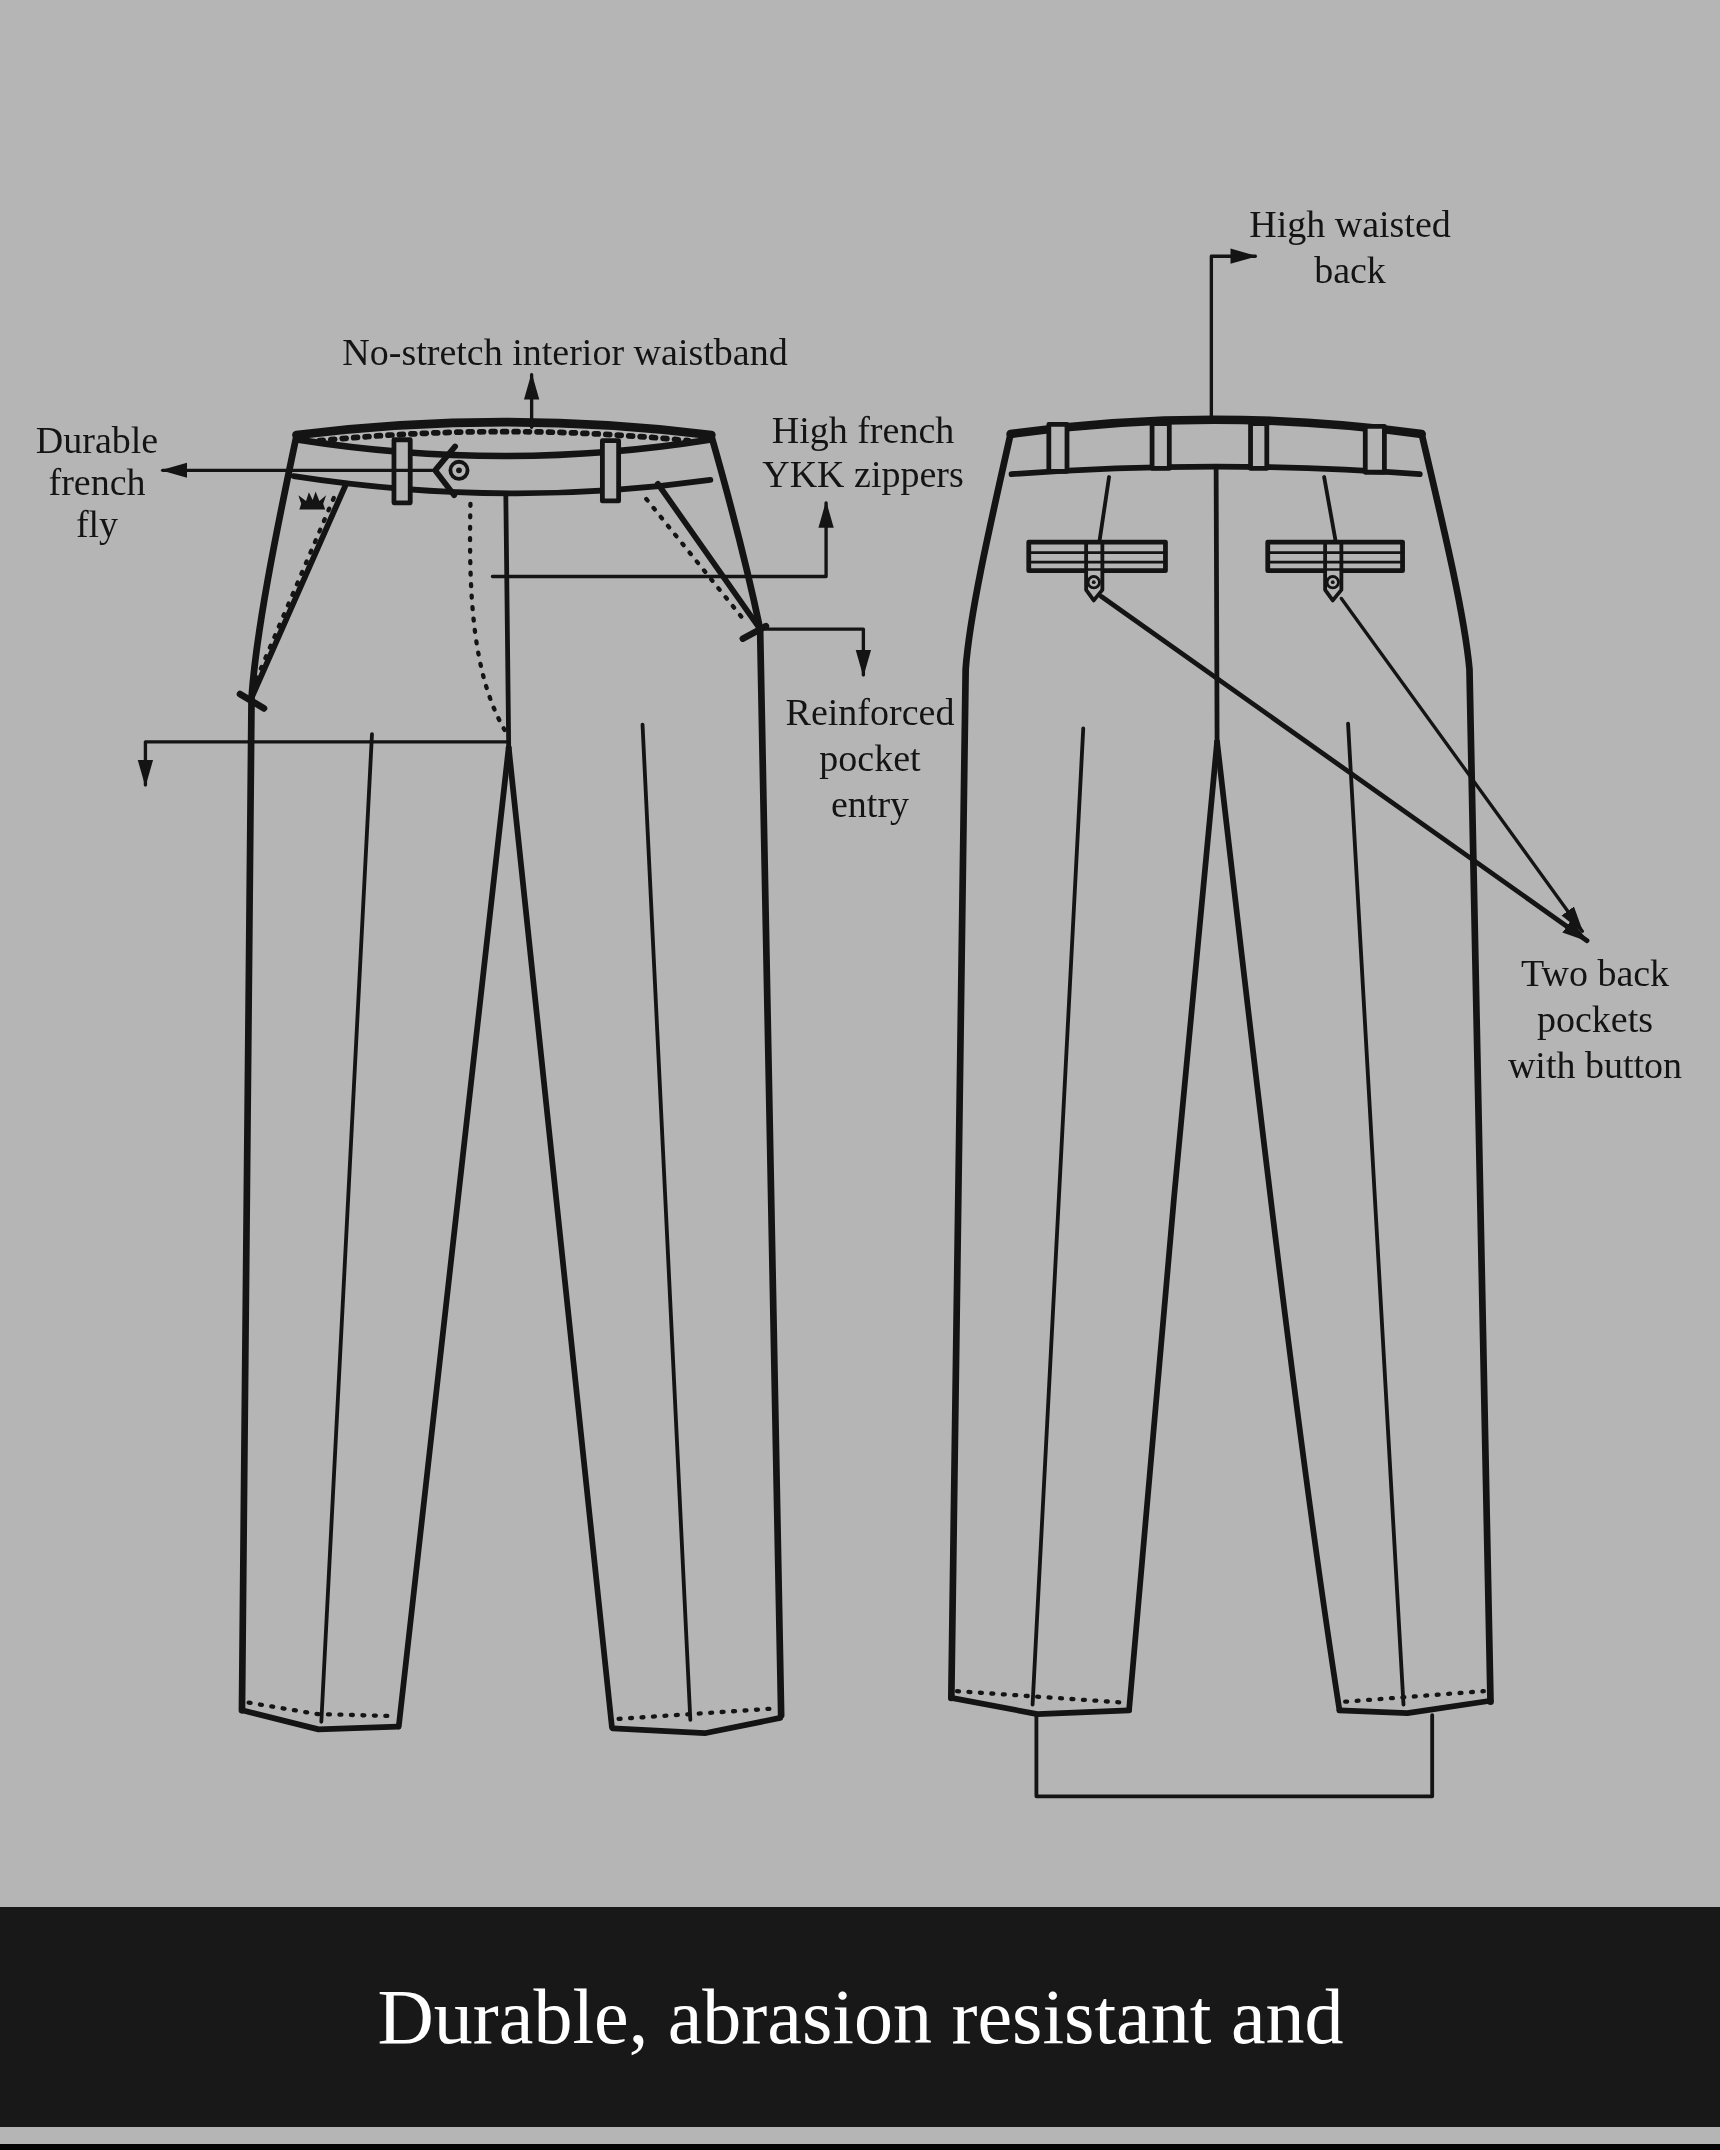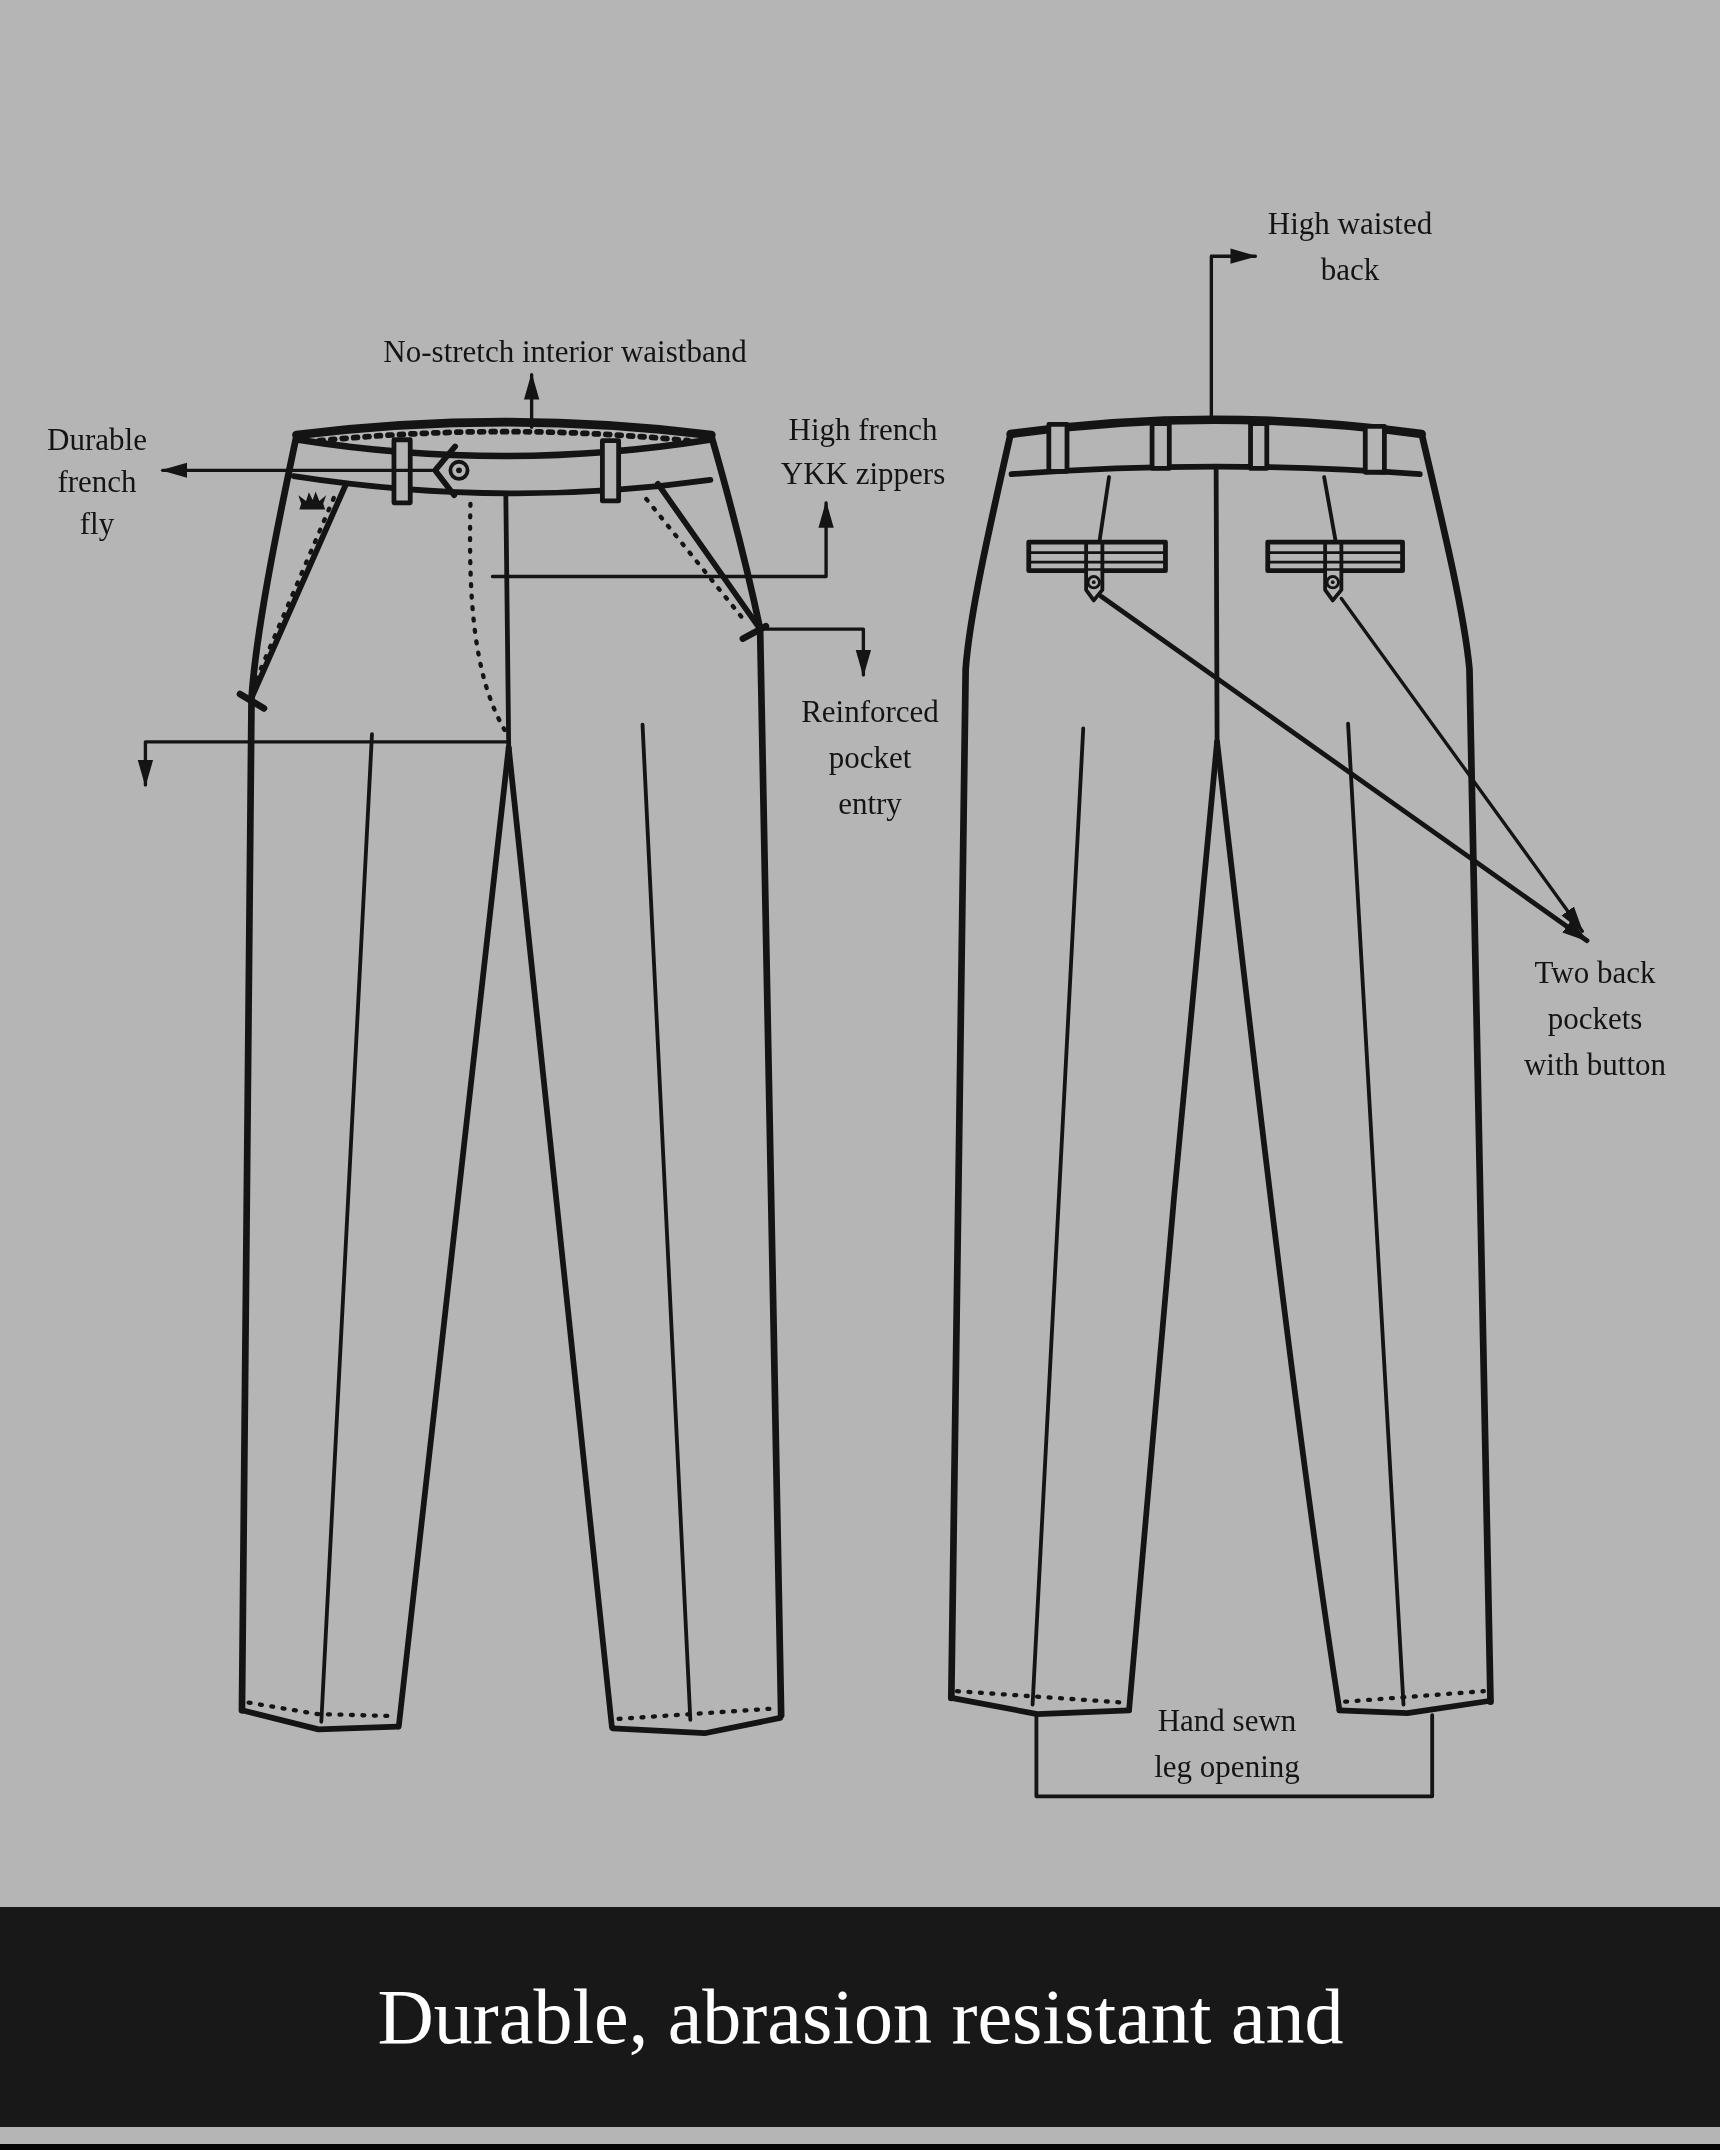--- a/index.html
+++ b/index.html
@@ -15,21 +15,21 @@
   }
   #art{position:absolute;left:0;top:0;width:1721px;height:2151px;}
   #art path,#art rect,#art circle,#art polyline{stroke:var(--ink);fill:none;stroke-linecap:round;stroke-linejoin:round;}
   #art .fillbg{fill:var(--bg);}
   #art .solid{fill:var(--ink);stroke:none;}
   #art .arrow{stroke-width:3.5;marker-end:url(#ah);}
   #art .dots{stroke-dasharray:2 10;stroke-width:4.5;}
   #art .stitch{stroke-dasharray:4 8;stroke-width:6;}
   .label{
     position:absolute; transform:translateX(-50%);
-    font-size:31px; line-height:46px; color:var(--ink);
+    font-size:38px; line-height:46px; color:var(--ink);
     text-align:center; white-space:nowrap;
   }
   .label span{display:block;}
   .lbl-no-stretch{left:565px;top:317px;margin-top:12px;}
   .lbl-french-fly{left:97px;top:419px;line-height:42px;}
   .lbl-ykk{left:863px;top:408px;line-height:44px;}
   .lbl-reinforced{left:870px;top:689px;}
   .lbl-triple{left:125px;top:793px;}
   .lbl-high-waisted{left:1350px;top:201px;}
   .lbl-back-pockets{left:1595px;top:950px;}
@@ -186,24 +186,20 @@
     <span>High waisted</span>
     <span>back</span>
   </div>
 
   <div class="label lbl-back-pockets">
     <span>Two back</span>
     <span>pockets</span>
     <span>with button</span>
   </div>
 
-  <div class="label lbl-hand-sewn">
-    <span>Hand sewn</span>
-    <span>leg opening</span>
-  </div>
 
   <div id="banner">
     <div>Durable, abrasion resistant and</div>
   </div>
   <div id="bottom-strip"></div>
 
 </div>
 
 
 </body></html>

